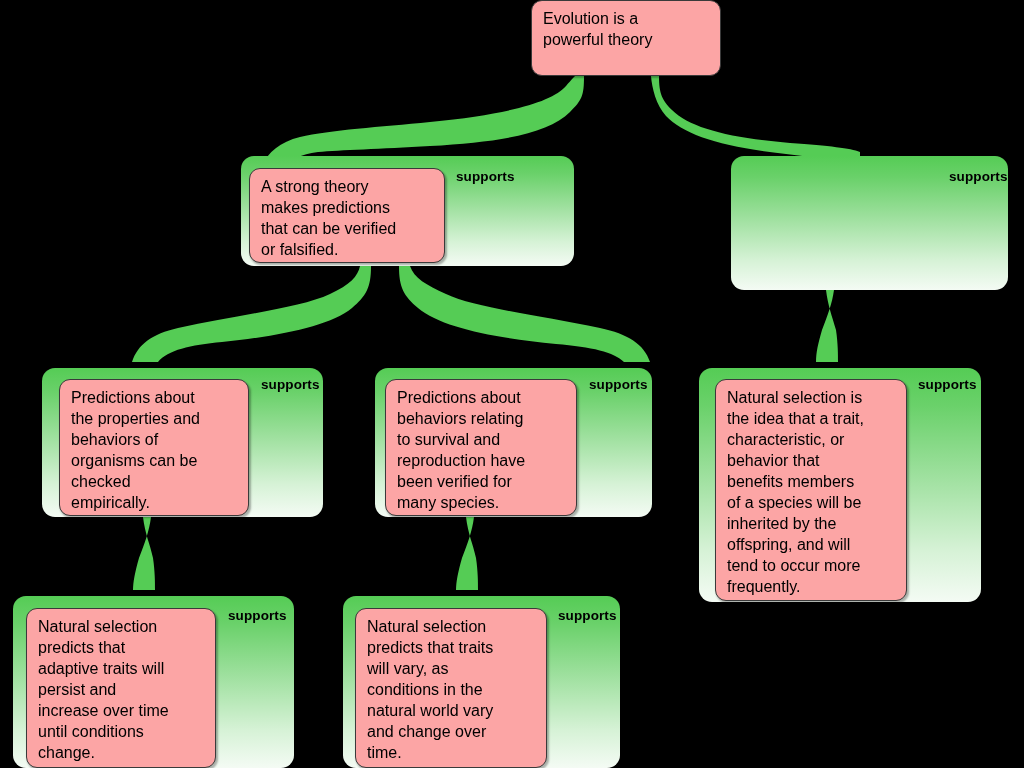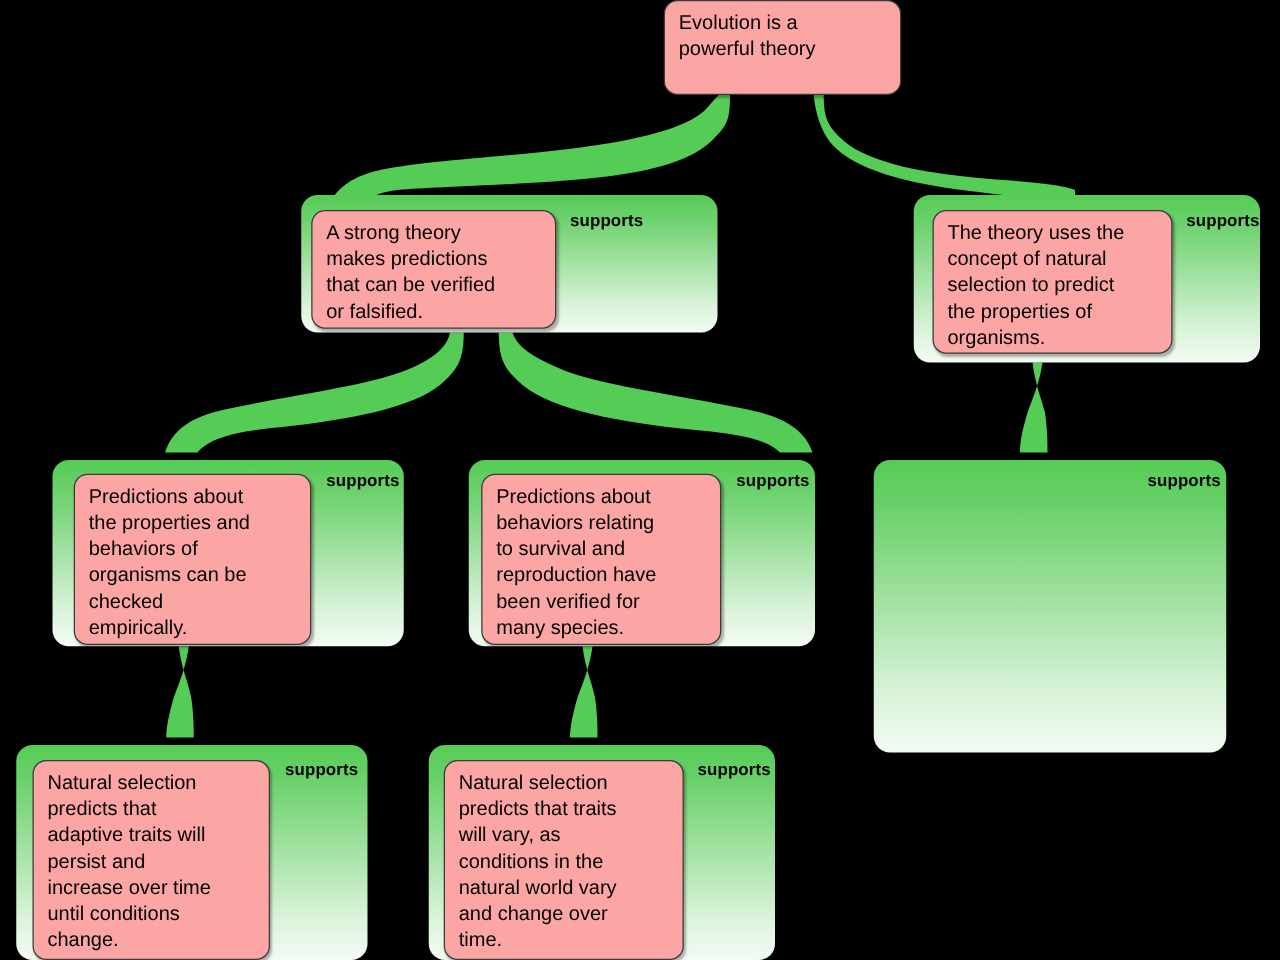--- a/index.html
+++ b/index.html
@@ -137,25 +137,20 @@
     <div class="node-panel"></div>
     <div class="claim-box" style="left:8px; top:12px; width:196px; height:95px;">A strong theory
 makes predictions
 that can be verified
 or falsified.</div>
     <div class="support-label" style="left:215px; top:13px;">supports</div>
   </div>
 
   <div class="node" style="left:731px; top:156px; width:277px; height:134px;">
     <div class="node-panel"></div>
-    <div class="claim-box" style="left:15px; top:12px; width:192px; height:115px;">The theory uses the
-concept of natural
-selection to predict
-the properties of
-organisms.</div>
     <div class="support-label" style="left:218px; top:13px;">supports</div>
   </div>
 
   <div class="node" style="left:42px; top:368px; width:281px; height:149px;">
     <div class="node-panel"></div>
     <div class="claim-box" style="left:17px; top:11px; width:190px; height:137px;">Predictions about
 the properties and
 behaviors of
 organisms can be
 checked
@@ -169,20 +164,30 @@
 behaviors relating
 to survival and
 reproduction have
 been verified for
 many species.</div>
     <div class="support-label" style="left:214px; top:9px;">supports</div>
   </div>
 
   <div class="node" style="left:699px; top:368px; width:282px; height:234px;">
     <div class="node-panel"></div>
+    <div class="claim-box" style="left:16px; top:11px; width:192px; height:222px;">Natural selection is
+the idea that a trait,
+characteristic, or
+behavior that
+benefits members
+of a species will be
+inherited by the
+offspring, and will
+tend to occur more
+frequently.</div>
     <div class="support-label" style="left:219px; top:9px;">supports</div>
   </div>
 
   <div class="node" style="left:13px; top:596px; width:281px; height:172px;">
     <div class="node-panel"></div>
     <div class="claim-box" style="left:13px; top:12px; width:190px; height:160px;">Natural selection
 predicts that
 adaptive traits will
 persist and
 increase over time

